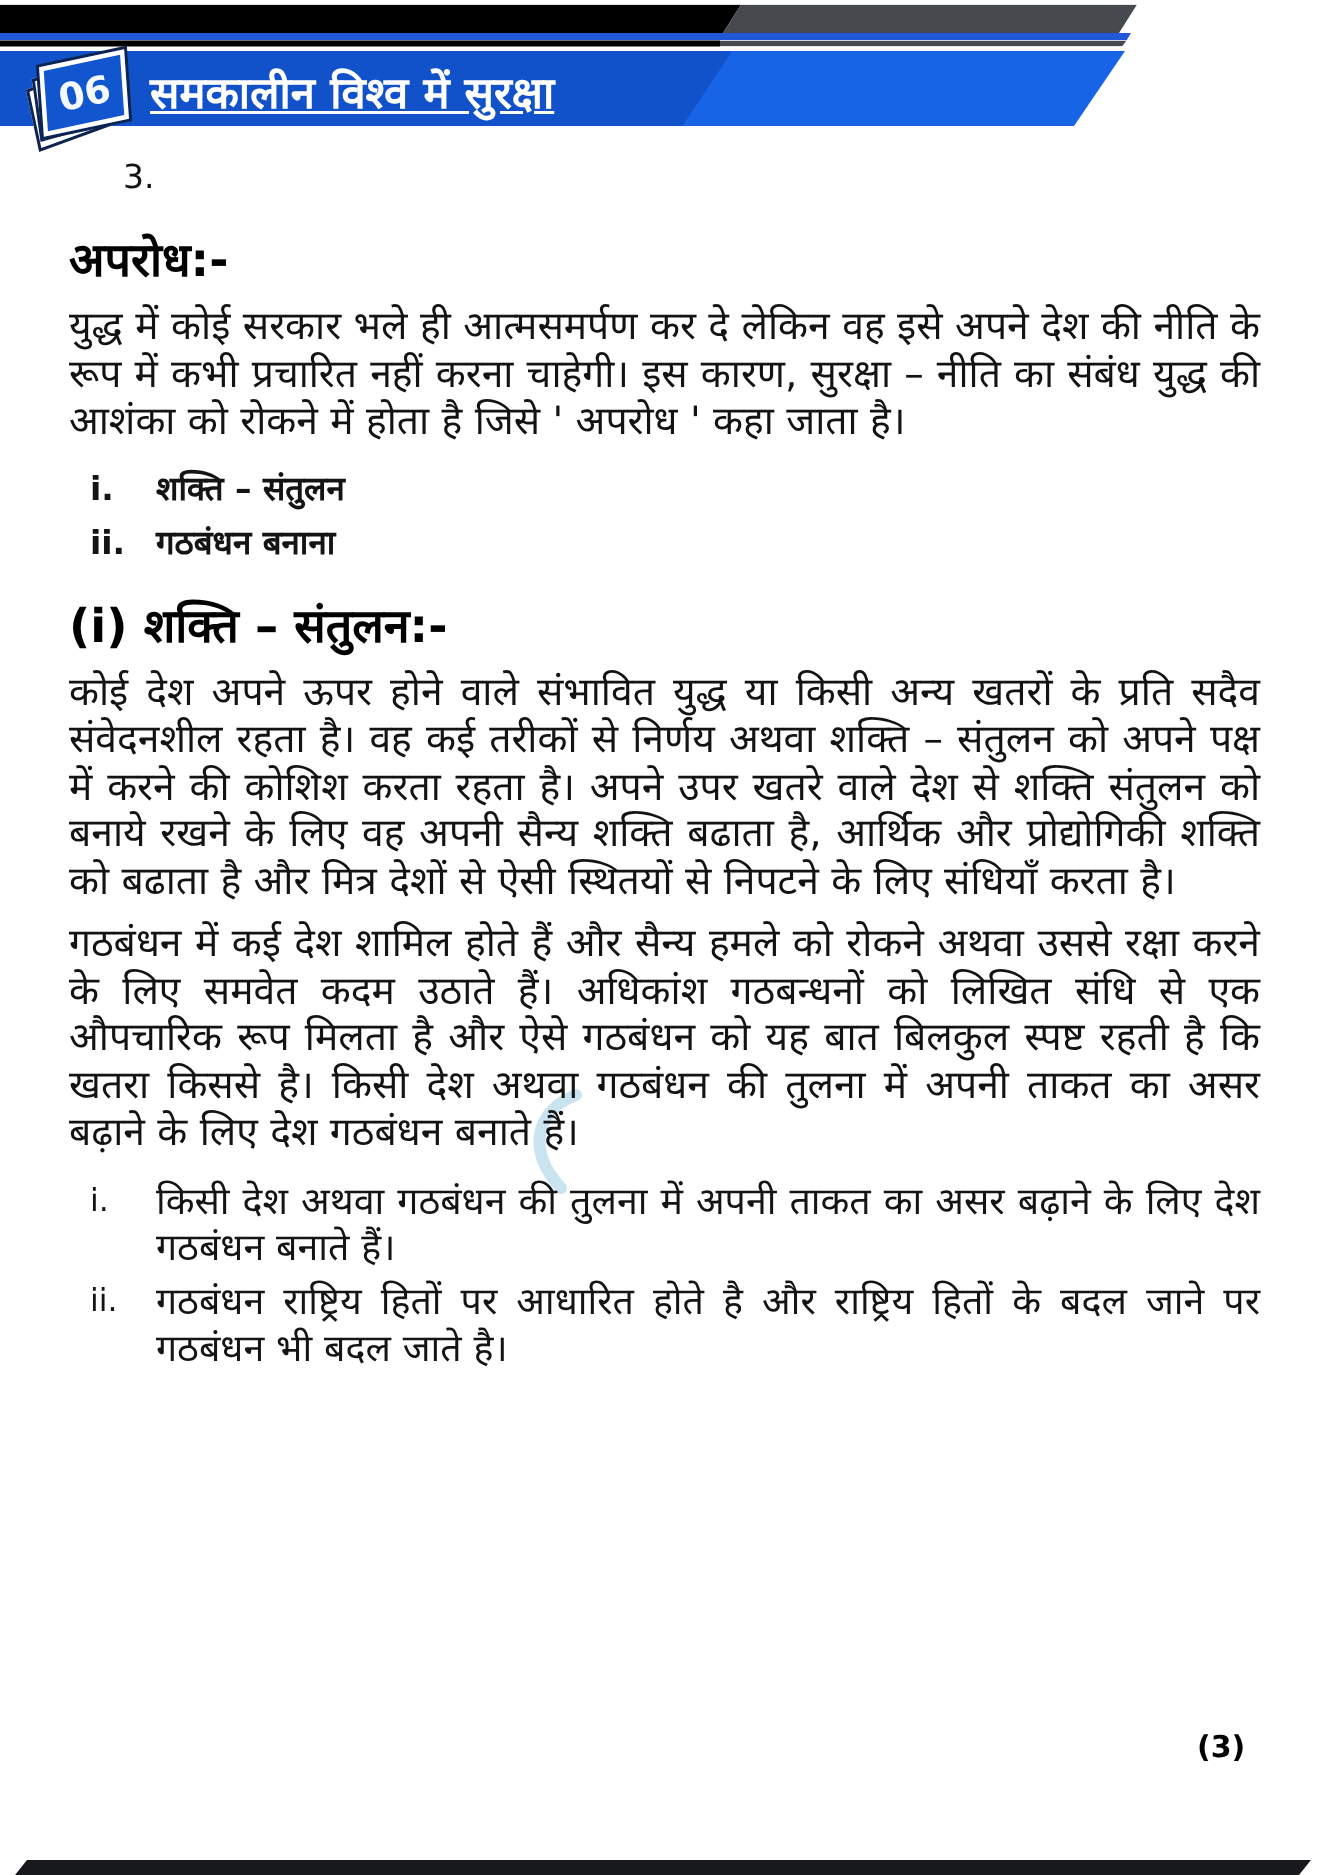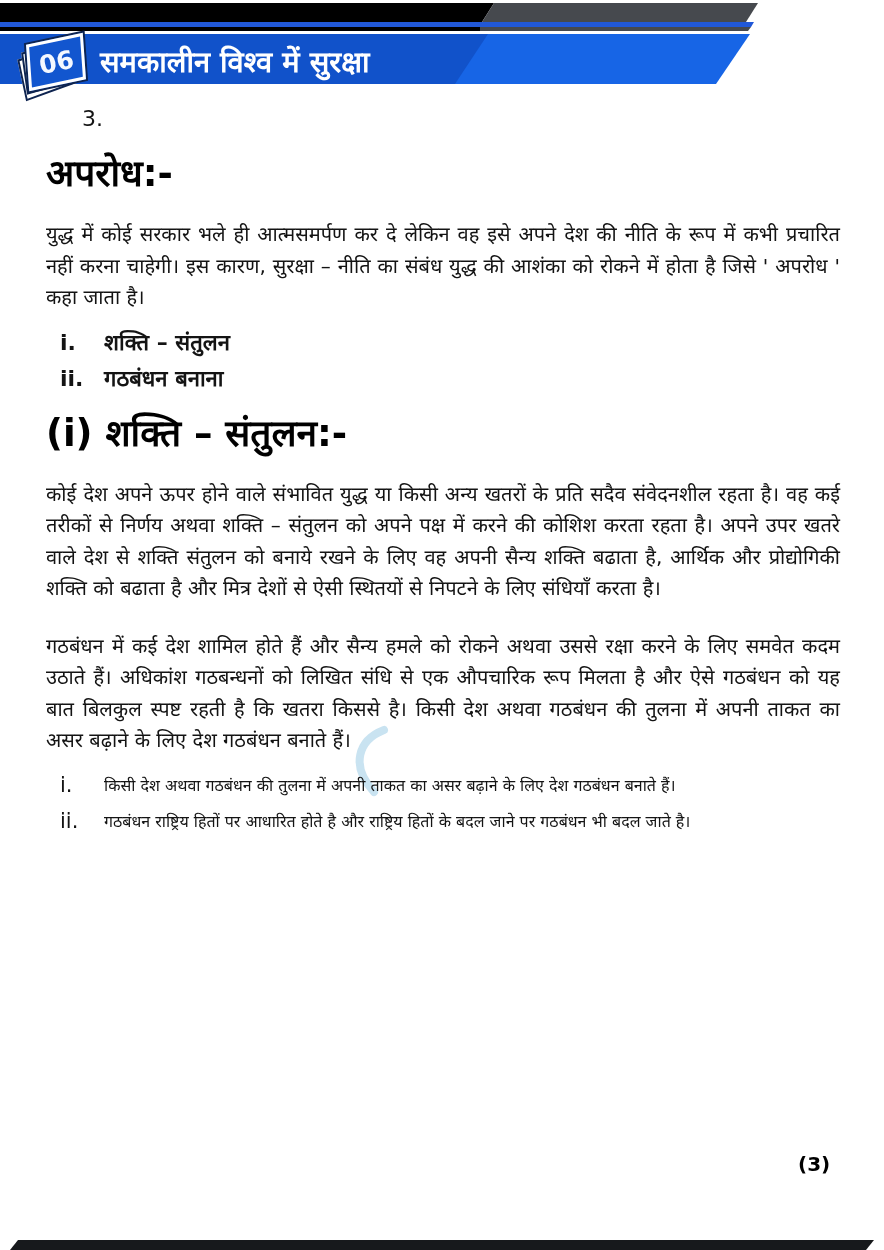--- a/index.html
+++ b/index.html
@@ -27,34 +27,34 @@
   .badge{position:absolute;left:12px;top:36px;width:78px;height:66px;}
   .badge .pg{position:absolute;background:#fff;border:2px solid #0e2450;width:52px;height:38px;}
   .badge .pgA{left:8px;top:14px;transform:rotate(-20deg) skewX(-8deg);}
   .badge .pgB{left:11px;top:9px;transform:rotate(-16deg) skewX(-8deg);}
   .badge .face{position:absolute;left:15px;top:3px;width:52px;height:40px;background:#1256cf;
         border:3px solid #ffffff;box-shadow:0 0 0 2px #0e2450;transform:rotate(-12deg) skewX(-8deg);
         display:flex;align-items:center;justify-content:center;}
   .badge .face span{font-size:25px;font-weight:bold;color:#f4f8ff;transform:skewX(8deg);line-height:1;}
 
   .doc-title{position:absolute;left:100px;top:41px;margin:0;font-size:29px;font-weight:bold;
-        color:#ffffff;white-space:nowrap;}
+        color:#ffffff;white-space:nowrap;text-decoration:underline;}
 
   
   .watermark{position:absolute;left:332px;top:722px;pointer-events:none;}
 
   
   .content{position:absolute;left:46px;top:100px;width:794px;}
   .lead-item{display:flex;gap:13px;margin:4px 0 0 36px;font-size:22px;line-height:30px;}
-  h2.sec{margin:21px 0 0 0;font-size:37px;line-height:38px;font-weight:bold;color:#000;letter-spacing:0;}
-  p.body{margin:26px 0 0 0;font-size:20px;line-height:31.5px;text-align:justify;color:#131313;}
+  h2.sec{margin:21px 0 0 0;font-size:31px;line-height:38px;font-weight:bold;color:#000;letter-spacing:0;}
+  p.body{margin:10px 0 0 0;font-size:26px;line-height:31.5px;text-align:justify;color:#131313;}
   .rlist{margin-top:13px;}
   .rrow{display:flex;margin-bottom:5px;}
   .rmark{flex:0 0 44px;text-align:left;padding-left:14px;font-size:21px;line-height:31px;}
-  .rtext{flex:1;font-size:16px;line-height:31px;text-align:justify;}
+  .rtext{flex:1;font-size:25px;line-height:31px;text-align:justify;}
   .rlist.bold .rmark,.rlist.bold .rtext{font-weight:bold;font-size:22px;}
 
   
   .pagenum{position:absolute;left:798px;top:1152px;font-size:20px;font-weight:bold;color:#000;}
   .bottombar{position:absolute;left:10px;bottom:0;width:864px;height:10px;background:#17191c;
         clip-path:polygon(8px 0,864px 0,856px 10px,0 10px);}
 </style>
 </head>
 <body>
 

